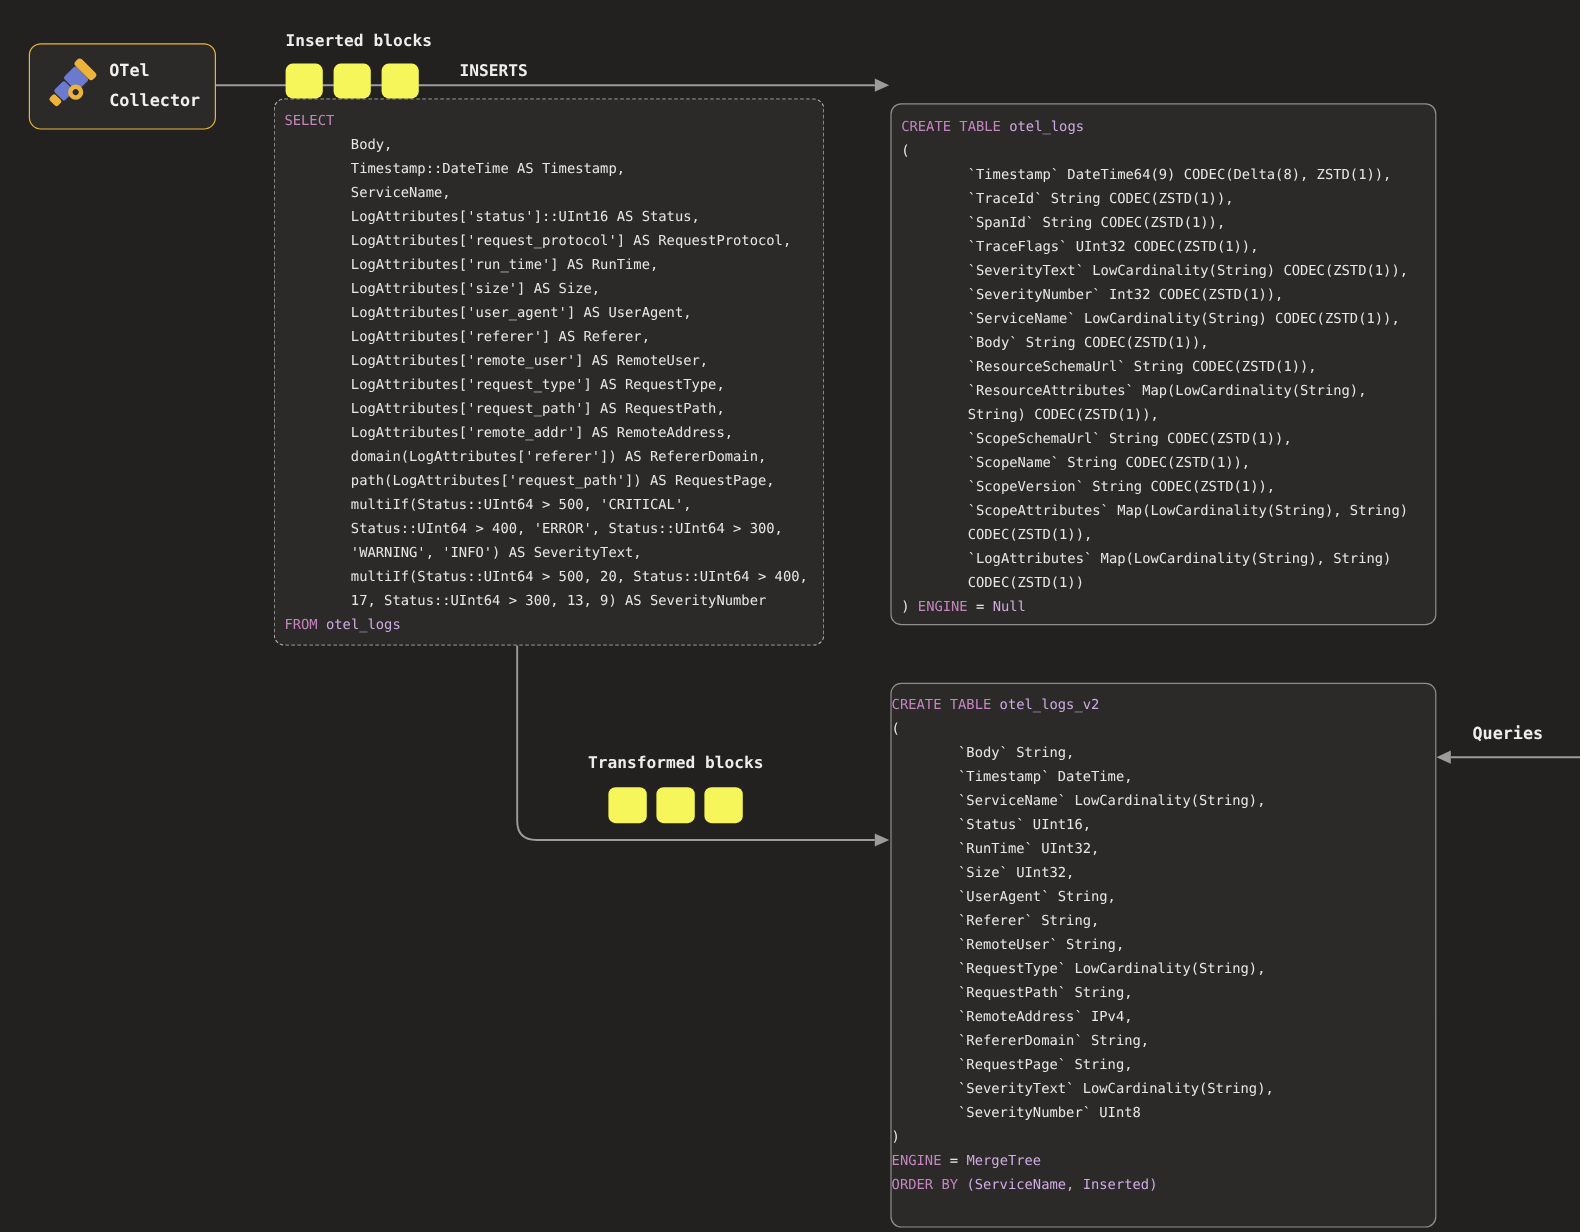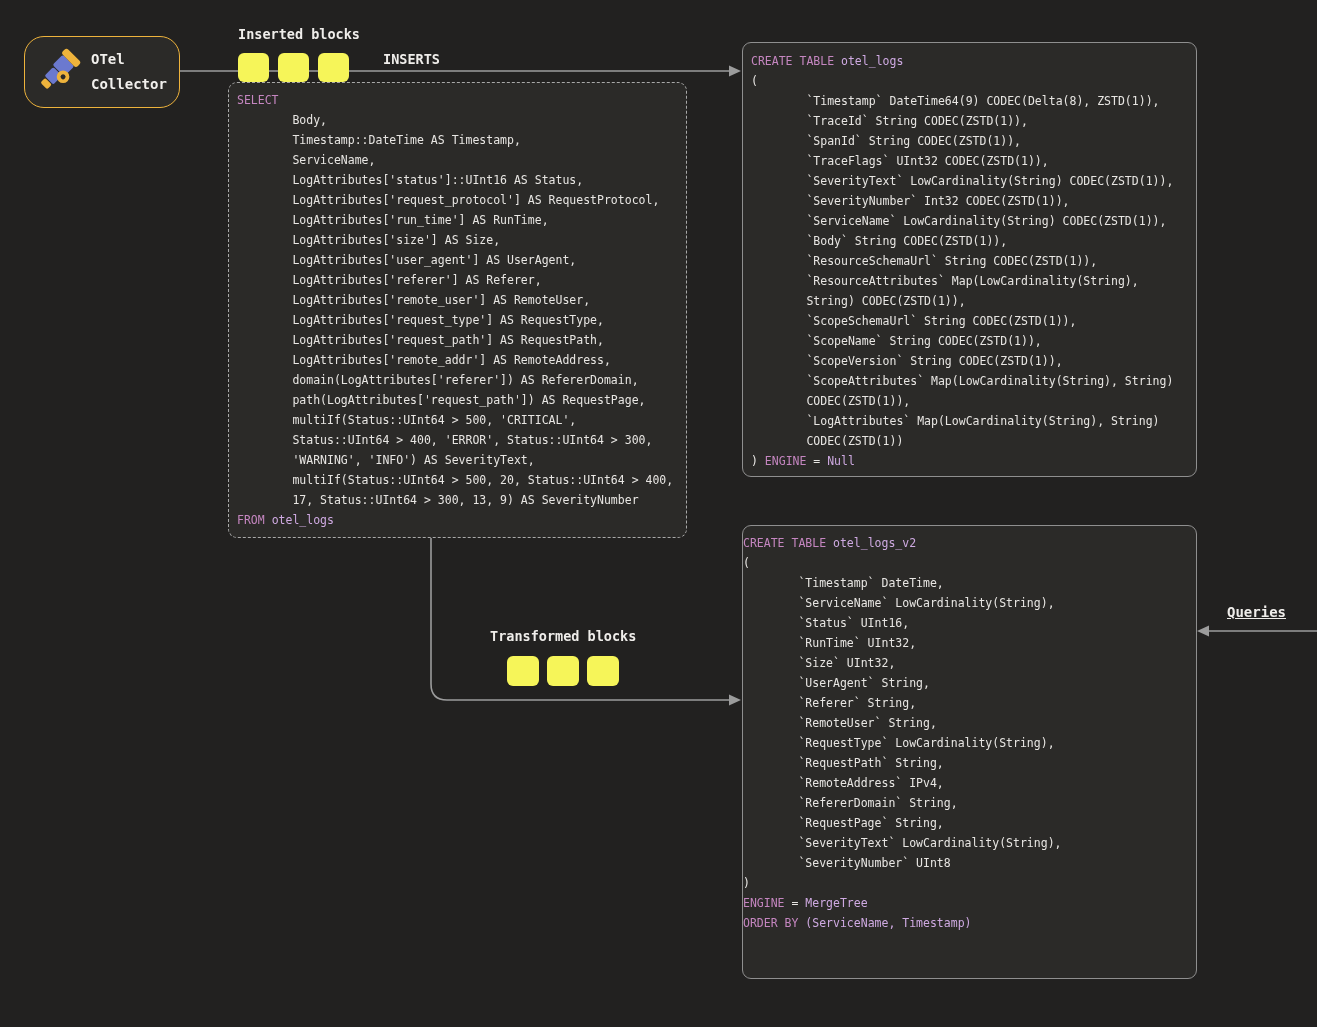--- a/index.html
+++ b/index.html
@@ -17,29 +17,29 @@
     background:#2b2a28; border-radius:9px;
     font-size:11.5px; line-height:20px; color:#e8e6e3;
   }
   .code-line { white-space:pre; }
   .tok-kw { color:#c586c0; }
   .tok-id { color:#cfaae2; }
   .tok-pl { color:#e8e6e3; }
 
   .select-box { left:228px; top:82px; width:459px; height:456px;
                 border:1px dashed #a9a9a9; padding:7px 4px 0 8px; }
-  .table-box  { border:1px solid #8f8f8f; }
+  .table-box  { border:1px solid #8f8f8f;margin-top:44px; }
   .table1 { left:742px; top:42px;  width:455px; height:435px; padding:8px 4px 0 8px; }
   .table2 { left:742px; top:525px; width:455px; height:454px; padding:7px 4px 0 0; }
 
   
   .otel-box {
     position:absolute; left:24px; top:36px; width:156px; height:72px; z-index:2;
     box-sizing:border-box; background:#2b2a28;
-    border:1.5px solid #eeb33c; border-radius:20px;
+    border:1.5px solid #eeb33c; border-radius:10px;
     display:flex; align-items:center; gap:9px; padding-left:11px;
   }
   .otel-title { color:#f2f0ed; font-size:14px; font-weight:bold; line-height:25px; }
 
   
   .diagram-label {
     position:absolute; z-index:2; color:#efedea;
     font-weight:bold; font-size:13.5px; white-space:nowrap;
   }
 
@@ -81,21 +81,21 @@
     </span>
     <span class="otel-title">
       <div>OTel</div>
       <div>Collector</div>
     </span>
   </div>
 
   <div class="diagram-label" style="left:238px; top:26px;text-align:center;">Inserted blocks</div>
   <div class="diagram-label" style="left:383px; top:51px;">INSERTS</div>
   <div class="diagram-label" style="left:490px; top:628px;text-align:center;">Transformed blocks</div>
-  <div class="diagram-label" style="left:1227px; top:604px; font-size:14px;text-decoration:underline;">Queries</div>
+  <div class="diagram-label" style="left:1227px; top:604px; font-size:14px;">Queries</div>
 
   <div class="block" style="left:238px; top:53px;"></div>
   <div class="block" style="left:278px; top:53px;"></div>
   <div class="block" style="left:318px; top:53px;"></div>
 
   <div class="block" style="left:507px; top:656px; width:32px; height:30px;"></div>
   <div class="block" style="left:547px; top:656px; width:32px; height:30px;"></div>
   <div class="block" style="left:587px; top:656px; width:32px; height:30px;"></div>
 
   <div class="code-box select-box">
@@ -143,33 +143,34 @@
       <div class="code-line"><span class="tok-pl">        `ScopeAttributes` Map(LowCardinality(String), String)</span></div>
       <div class="code-line"><span class="tok-pl">        CODEC(ZSTD(1)),</span></div>
       <div class="code-line"><span class="tok-pl">        `LogAttributes` Map(LowCardinality(String), String)</span></div>
       <div class="code-line"><span class="tok-pl">        CODEC(ZSTD(1))</span></div>
       <div class="code-line"><span class="tok-pl">) </span><span class="tok-kw">ENGINE</span><span class="tok-pl"> = </span><span class="tok-id">Null</span></div>
     </div>
 
   <div class="code-box table-box table2">
       <div class="code-line"><span class="tok-kw">CREATE TABLE</span><span class="tok-id"> otel_logs_v2</span></div>
       <div class="code-line"><span class="tok-pl">(</span></div>
+      <div class="code-line"><span class="tok-pl">        `Body` String,</span></div>
       <div class="code-line"><span class="tok-pl">        `Timestamp` DateTime,</span></div>
       <div class="code-line"><span class="tok-pl">        `ServiceName` LowCardinality(String),</span></div>
       <div class="code-line"><span class="tok-pl">        `Status` UInt16,</span></div>
       <div class="code-line"><span class="tok-pl">        `RunTime` UInt32,</span></div>
       <div class="code-line"><span class="tok-pl">        `Size` UInt32,</span></div>
       <div class="code-line"><span class="tok-pl">        `UserAgent` String,</span></div>
       <div class="code-line"><span class="tok-pl">        `Referer` String,</span></div>
       <div class="code-line"><span class="tok-pl">        `RemoteUser` String,</span></div>
       <div class="code-line"><span class="tok-pl">        `RequestType` LowCardinality(String),</span></div>
       <div class="code-line"><span class="tok-pl">        `RequestPath` String,</span></div>
       <div class="code-line"><span class="tok-pl">        `RemoteAddress` IPv4,</span></div>
       <div class="code-line"><span class="tok-pl">        `RefererDomain` String,</span></div>
       <div class="code-line"><span class="tok-pl">        `RequestPage` String,</span></div>
       <div class="code-line"><span class="tok-pl">        `SeverityText` LowCardinality(String),</span></div>
       <div class="code-line"><span class="tok-pl">        `SeverityNumber` UInt8</span></div>
       <div class="code-line"><span class="tok-pl">)</span></div>
       <div class="code-line"><span class="tok-kw">ENGINE</span><span class="tok-pl"> = </span><span class="tok-id">MergeTree</span></div>
-      <div class="code-line"><span class="tok-kw">ORDER BY</span><span class="tok-id"> (ServiceName, Timestamp)</span></div>
+      <div class="code-line"><span class="tok-kw">ORDER BY</span><span class="tok-id"> (ServiceName, Inserted)</span></div>
     </div>
 
 </div>
 
 </body></html>

